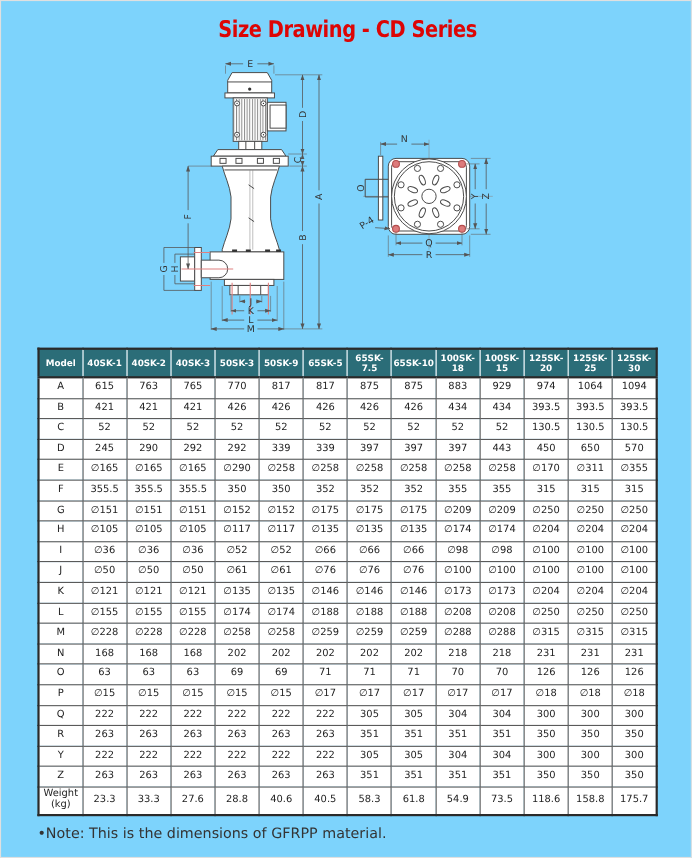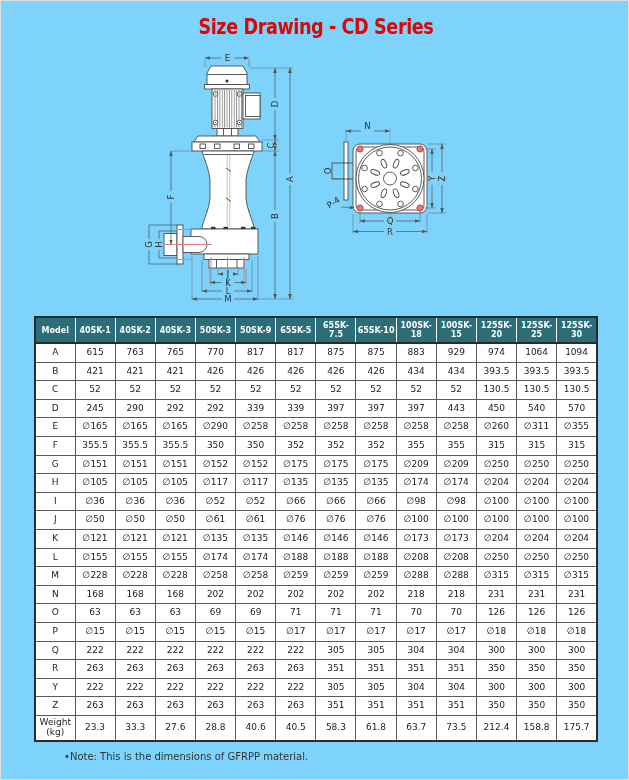--- a/index.html
+++ b/index.html
@@ -36,21 +36,21 @@
     border:1px solid #fff;border-bottom:2px solid #2a2a2a;
     height:24px;padding:0;text-align:center;vertical-align:middle;
   }
   .spec-table tbody th,.spec-table tbody td{
     border:1px solid #5a5a5a;font-size:9px;color:#222;background:#fff;
     text-align:center;vertical-align:middle;padding:0;font-weight:400;
     height:17.6px;line-height:1.05;
   }
   .spec-table tbody tr:last-child th,.spec-table tbody tr:last-child td{height:24px;}
   .note{
-    position:absolute;left:33px;top:750px;font-size:10px;color:#333;margin-left:30px;
+    position:absolute;left:33px;top:750px;font-size:13px;color:#333;
   }
 </style>
 </head>
 <body>
 
 <div class="page">
 
   <div class="title">
     <span>Size Drawing - CD Series</span>
   </div>
@@ -345,36 +345,36 @@
           <td>290</td>
           <td>292</td>
           <td>292</td>
           <td>339</td>
           <td>339</td>
           <td>397</td>
           <td>397</td>
           <td>397</td>
           <td>443</td>
           <td>450</td>
-          <td>540</td>
+          <td>650</td>
           <td>570</td>
         </tr>
         <tr>
           <th>E</th>
           <td>∅165</td>
           <td>∅165</td>
           <td>∅165</td>
           <td>∅290</td>
           <td>∅258</td>
           <td>∅258</td>
           <td>∅258</td>
           <td>∅258</td>
           <td>∅258</td>
           <td>∅258</td>
-          <td>∅260</td>
+          <td>∅170</td>
           <td>∅311</td>
           <td>∅355</td>
         </tr>
         <tr>
           <th>F</th>
           <td>355.5</td>
           <td>355.5</td>
           <td>355.5</td>
           <td>350</td>
           <td>350</td>
@@ -614,23 +614,23 @@
         <tr>
           <th>Weight (kg)</th>
           <td>23.3</td>
           <td>33.3</td>
           <td>27.6</td>
           <td>28.8</td>
           <td>40.6</td>
           <td>40.5</td>
           <td>58.3</td>
           <td>61.8</td>
-          <td>63.7</td>
+          <td>54.9</td>
           <td>73.5</td>
-          <td>212.4</td>
+          <td>118.6</td>
           <td>158.8</td>
           <td>175.7</td>
         </tr>
       </tbody>
   </table>
 
   <div class="note">•Note: This is the dimensions of GFRPP material.</div>
 </div>
 
 </body></html>

